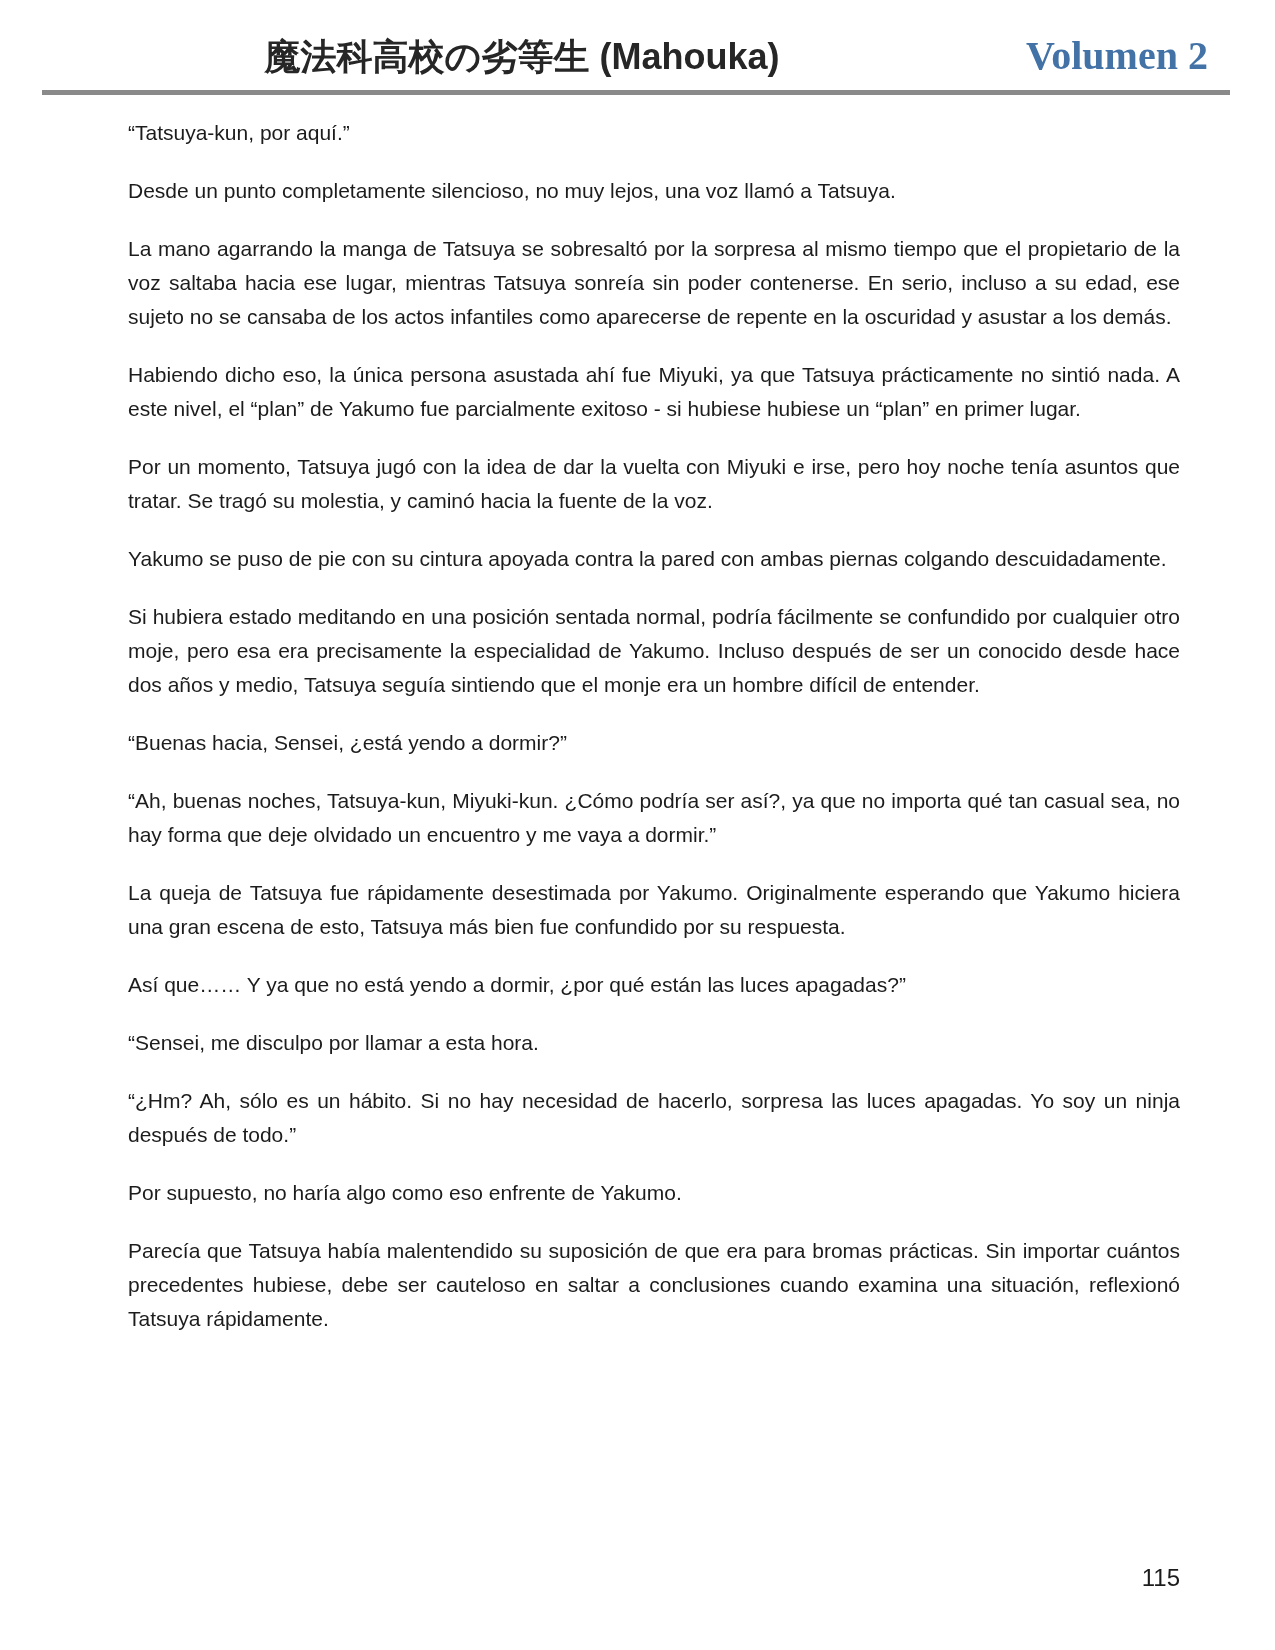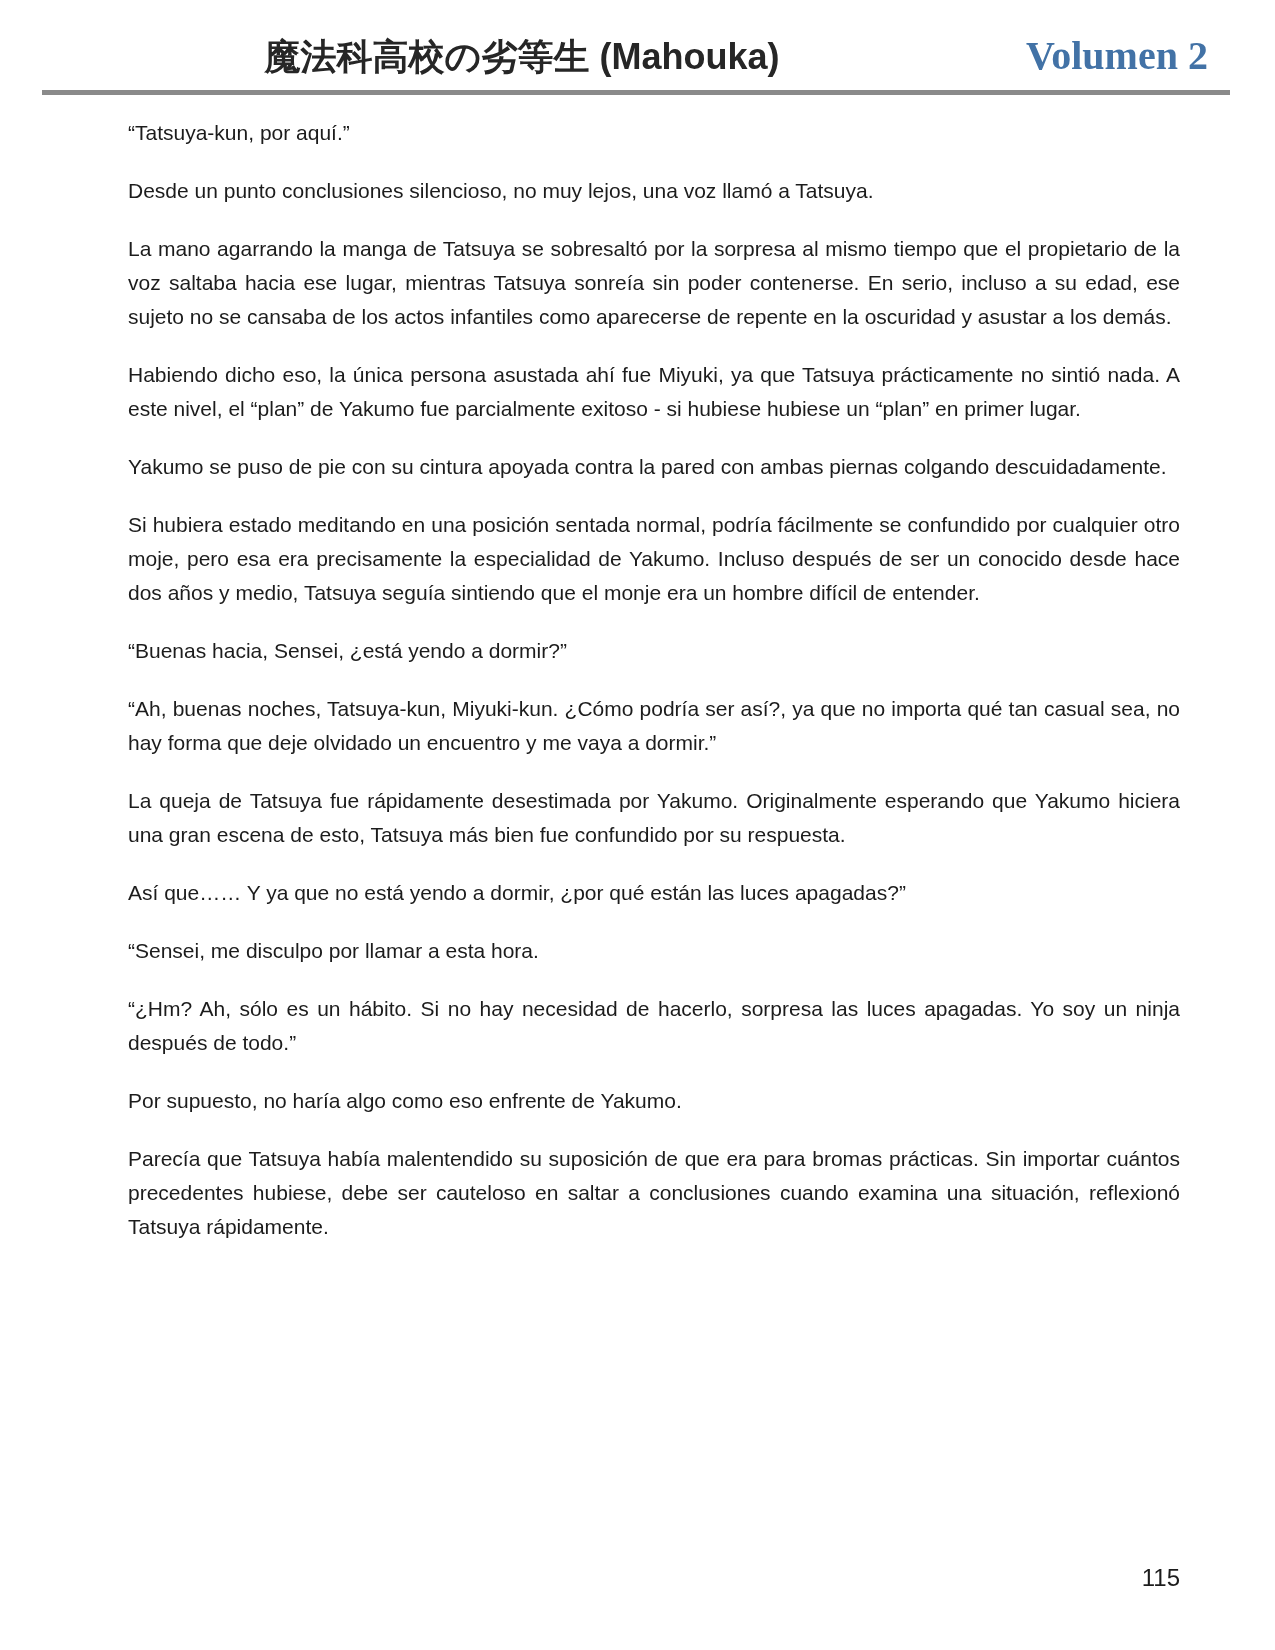--- a/index.html
+++ b/index.html
@@ -54,23 +54,24 @@
     <div class="header-divider"></div>
     <div class="header-right">
       <span class="volume-label">Volumen 2</span>
     </div>
   </div>
 
   <div class="header-rule"></div>
 
   <div class="content">
       <p>“Tatsuya-kun, por aquí.”</p>
-      <p>Desde un punto conclusiones silencioso, no muy lejos, una voz llamó a Tatsuya.</p>
+      <p>Desde un punto completamente silencioso, no muy lejos, una voz llamó a Tatsuya.</p>
       <p>La mano agarrando la manga de Tatsuya se sobresaltó por la sorpresa al mismo tiempo que el propietario de la voz saltaba hacia ese lugar, mientras Tatsuya sonreía sin poder contenerse. En serio, incluso a su edad, ese sujeto no se cansaba de los actos infantiles como aparecerse de repente en la oscuridad y asustar a los demás.</p>
       <p>Habiendo dicho eso, la única persona asustada ahí fue Miyuki, ya que Tatsuya prácticamente no sintió nada. A este nivel, el “plan” de Yakumo fue parcialmente exitoso - si hubiese hubiese un “plan” en primer lugar.</p>
+      <p>Por un momento, Tatsuya jugó con la idea de dar la vuelta con Miyuki e irse, pero hoy noche tenía asuntos que tratar. Se tragó su molestia, y caminó hacia la fuente de la voz.</p>
       <p>Yakumo se puso de pie con su cintura apoyada contra la pared con ambas piernas colgando descuidadamente.</p>
       <p>Si hubiera estado meditando en una posición sentada normal, podría fácilmente se confundido por cualquier otro moje, pero esa era precisamente la especialidad de Yakumo. Incluso después de ser un conocido desde hace dos años y medio, Tatsuya seguía sintiendo que el monje era un hombre difícil de entender.</p>
       <p>“Buenas hacia, Sensei, ¿está yendo a dormir?”</p>
       <p>“Ah, buenas noches, Tatsuya-kun, Miyuki-kun. ¿Cómo podría ser así?, ya que no importa qué tan casual sea, no hay forma que deje olvidado un encuentro y me vaya a dormir.”</p>
       <p>La queja de Tatsuya fue rápidamente desestimada por Yakumo. Originalmente esperando que Yakumo hiciera una gran escena de esto, Tatsuya más bien fue confundido por su respuesta.</p>
       <p>Así que…… Y ya que no está yendo a dormir, ¿por qué están las luces apagadas?”</p>
       <p>“Sensei, me disculpo por llamar a esta hora.</p>
       <p>“¿Hm? Ah, sólo es un hábito. Si no hay necesidad de hacerlo, sorpresa las luces apagadas. Yo soy un ninja después de todo.”</p>
       <p>Por supuesto, no haría algo como eso enfrente de Yakumo.</p>
       <p>Parecía que Tatsuya había malentendido su suposición de que era para bromas prácticas. Sin importar cuántos precedentes hubiese, debe ser cauteloso en saltar a conclusiones cuando examina una situación, reflexionó Tatsuya rápidamente.</p>

